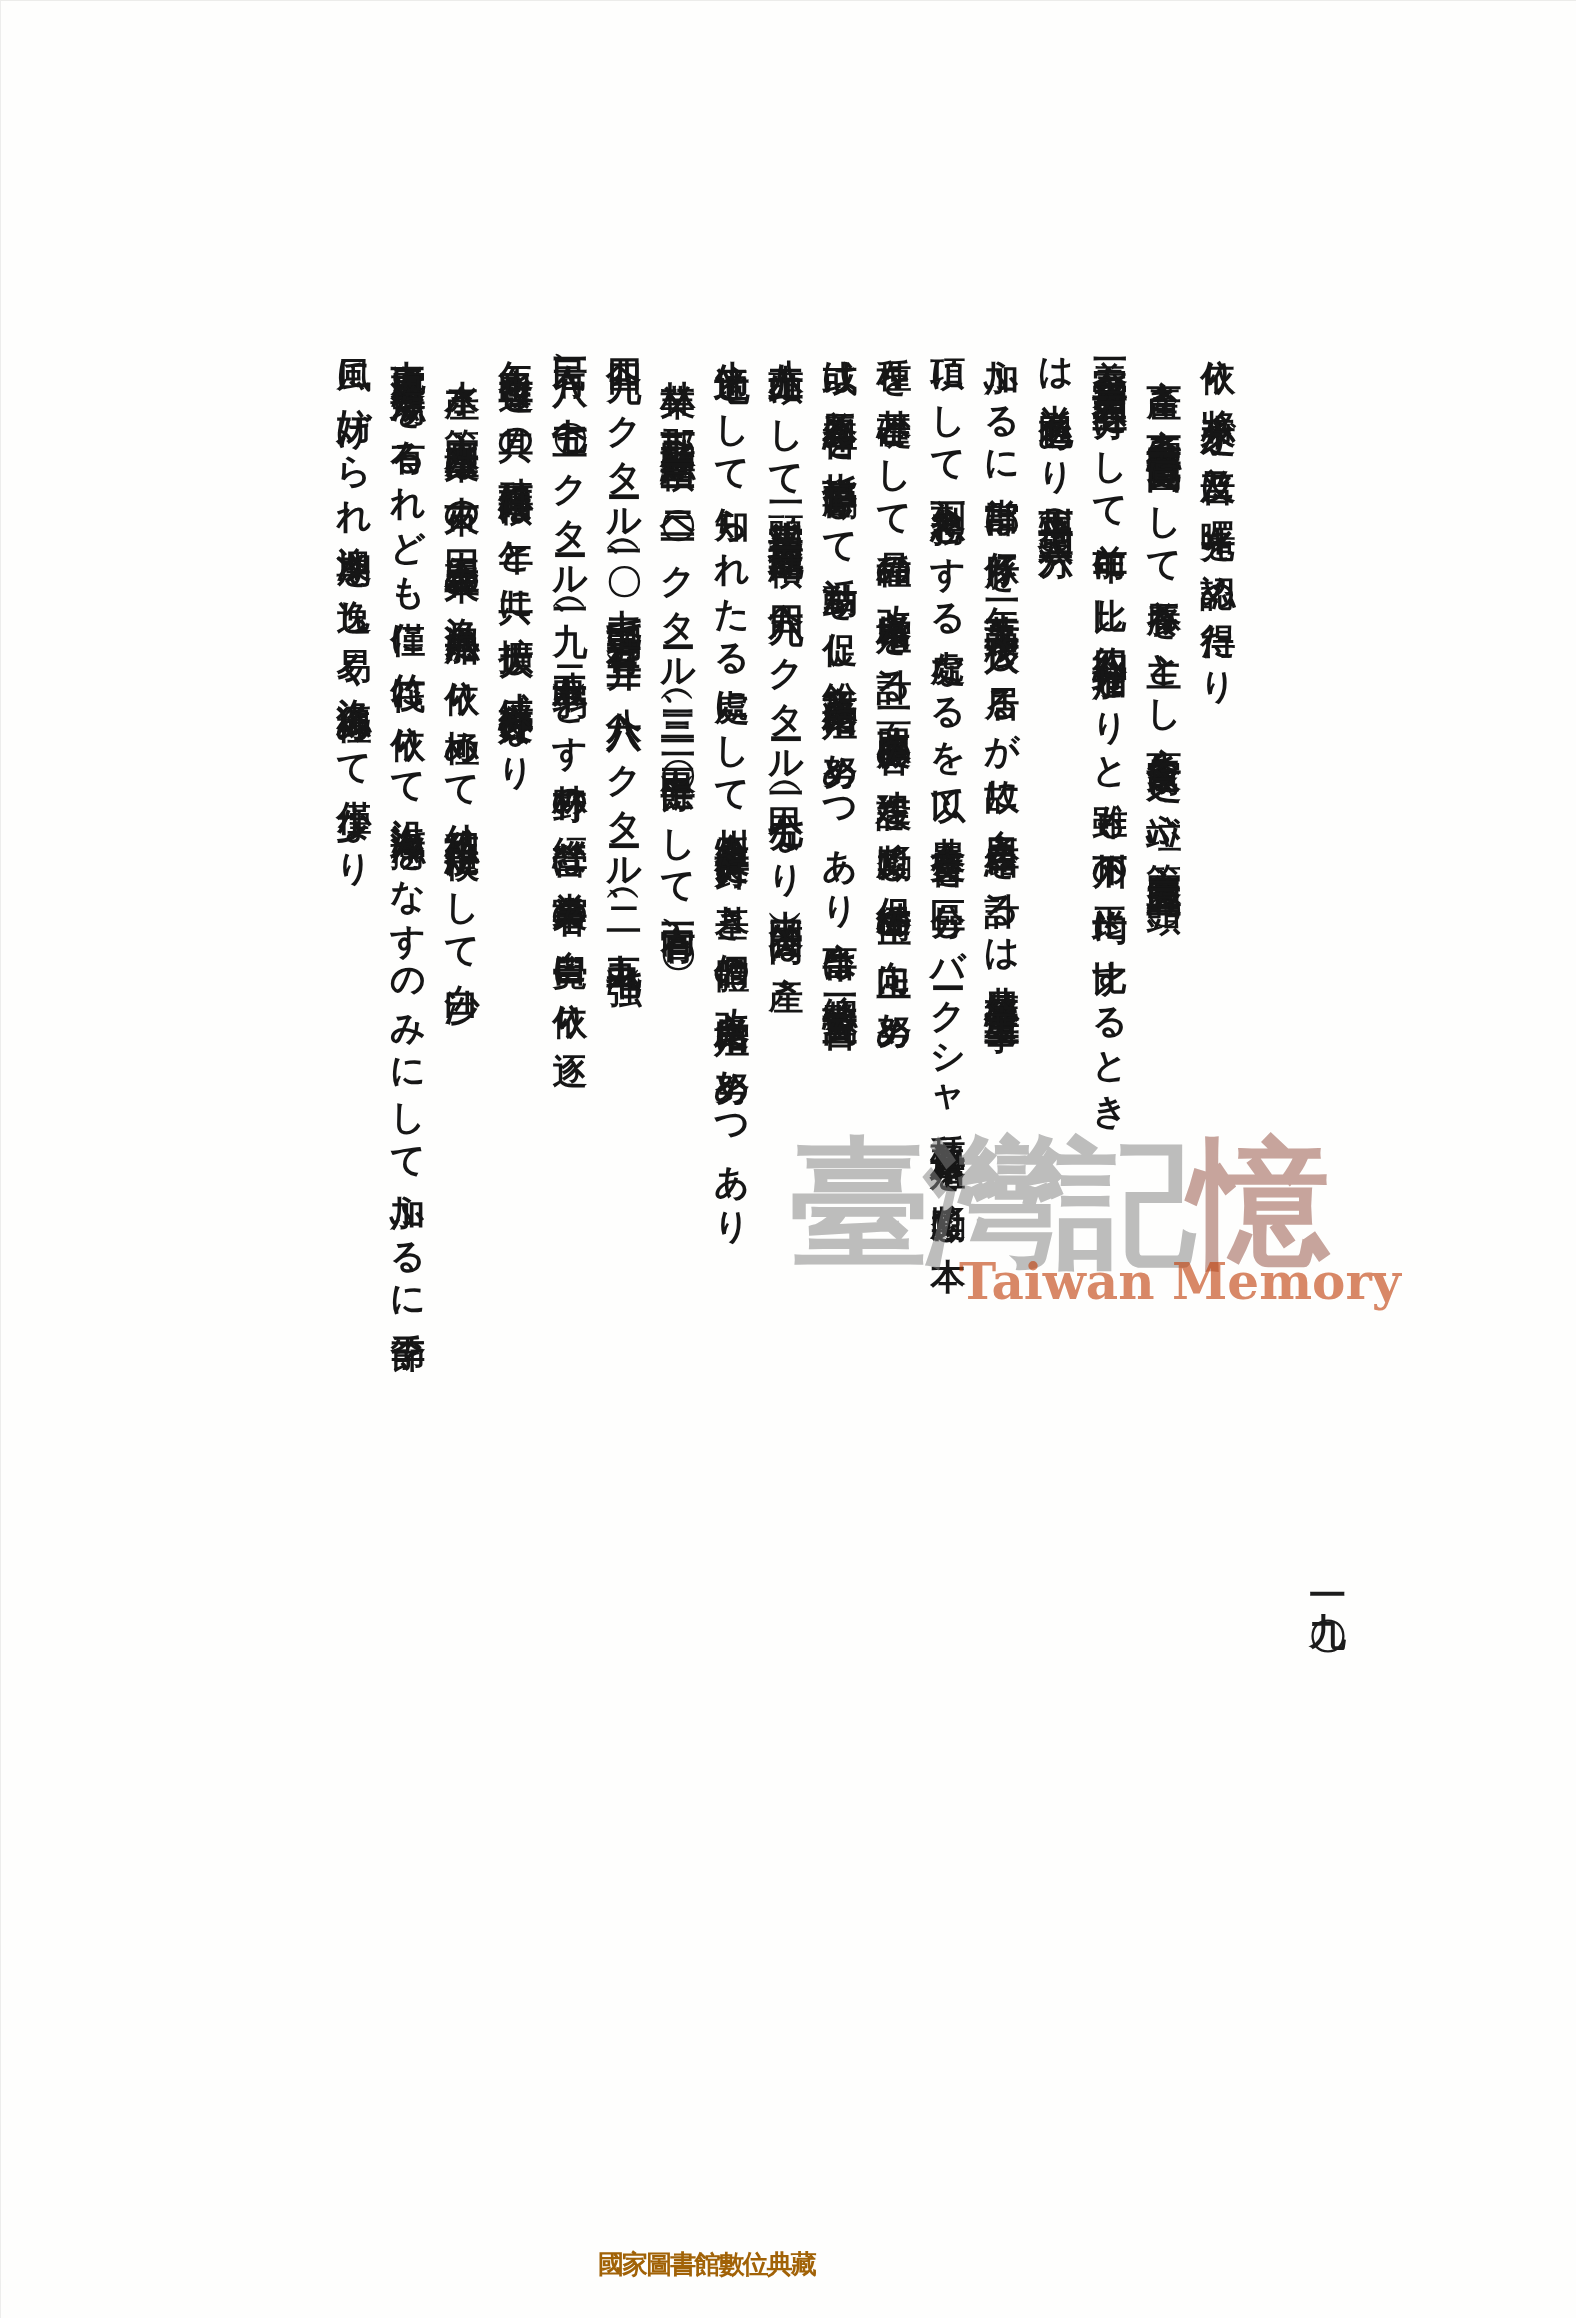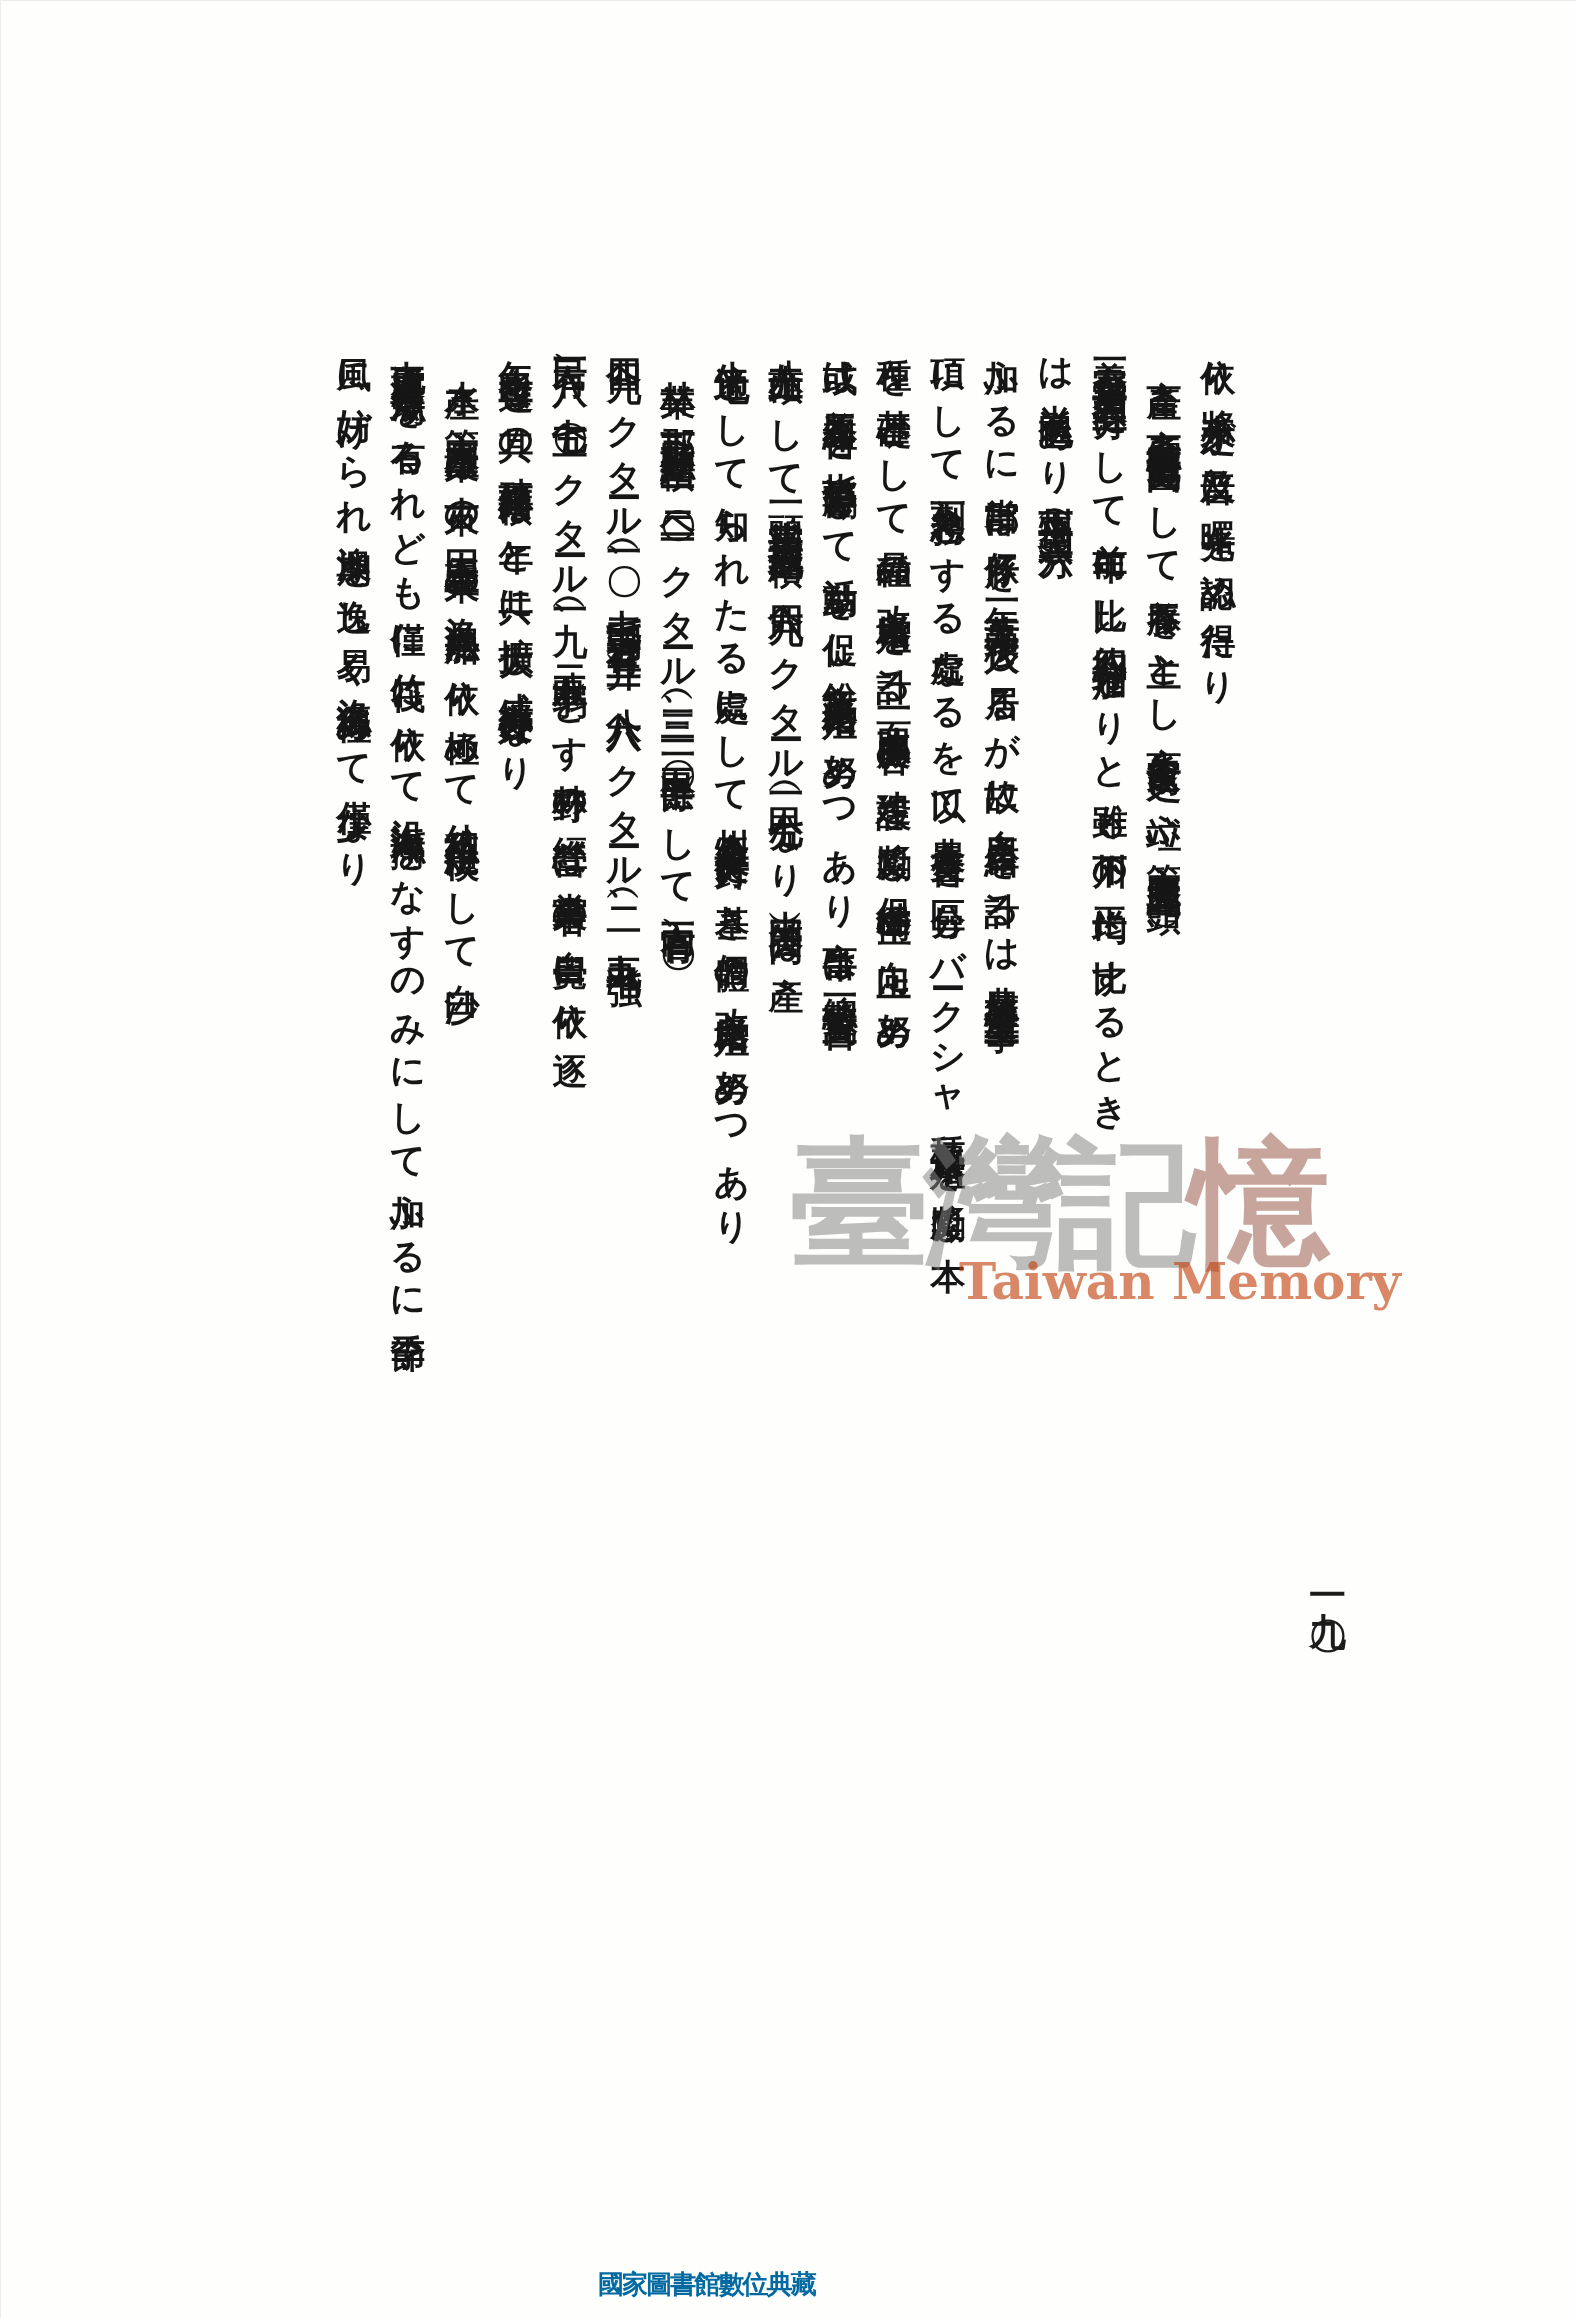--- a/index.html
+++ b/index.html
@@ -69,23 +69,22 @@
     color: #1c1c1c;
     font-weight: 600;
   }
 
   
   .footer-credit {
     position: absolute;
     left: 598px; top: 2247px;
     font-size: 26px;
     letter-spacing: -1.9px;
-    color: #0369a1;
+    color: #a16207;
     font-weight: bold;
-    margin-top: 20px;
   }
 </style>
 </head>
 <body>
 
 <div class="page">
 
   <div class="text-block">
     <div class="col">依り將來之が普及に曙光を認め得たり</div>
     <div class="col head-col">畜產　畜產總額貳百萬圓にして養豚を主とし畜牛家禽之に竝ぶ管內養豚三五二〇一頭</div>

